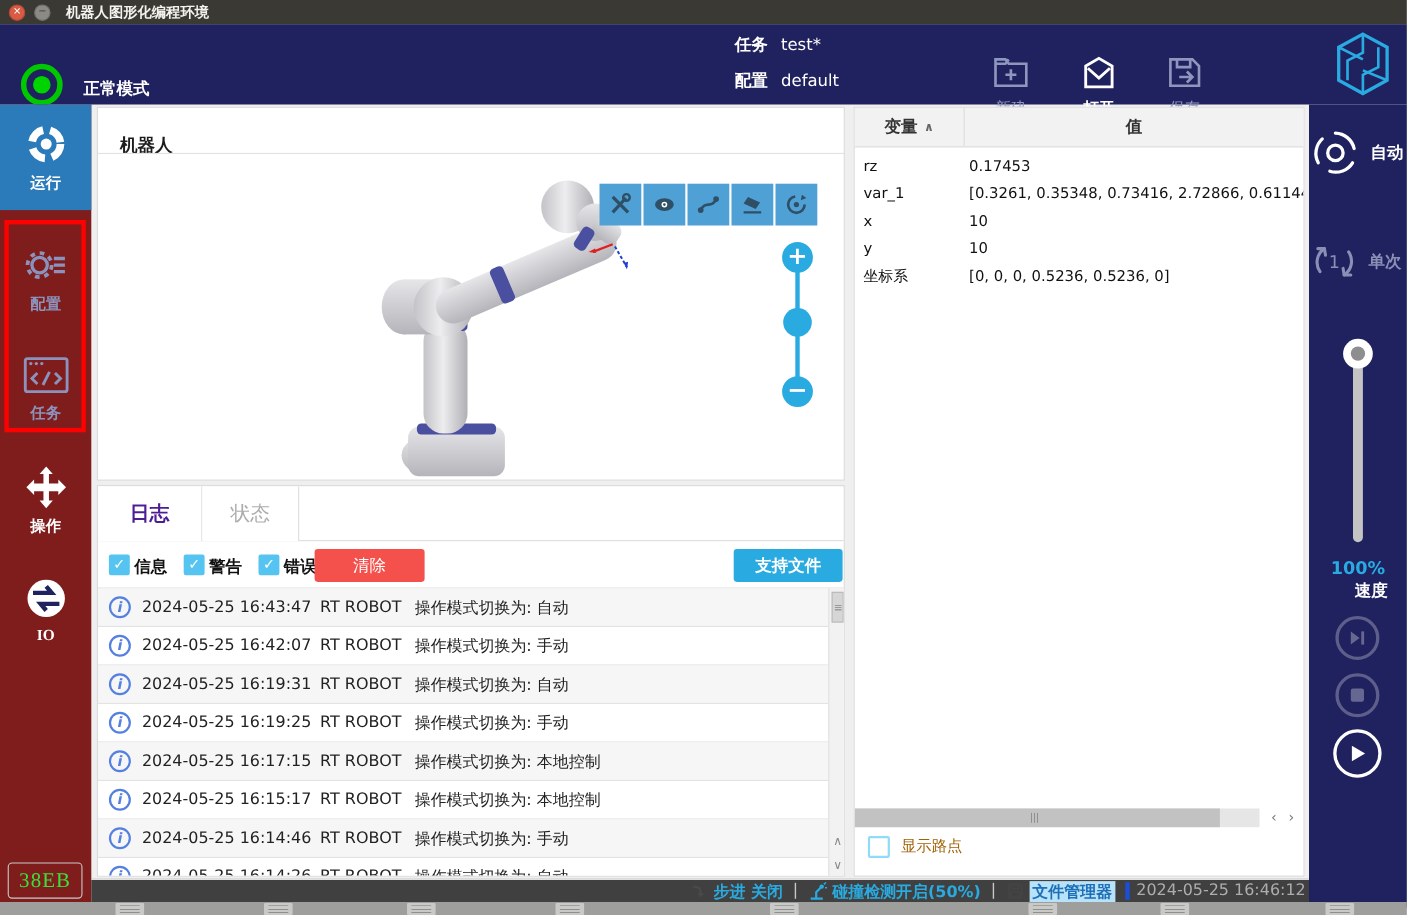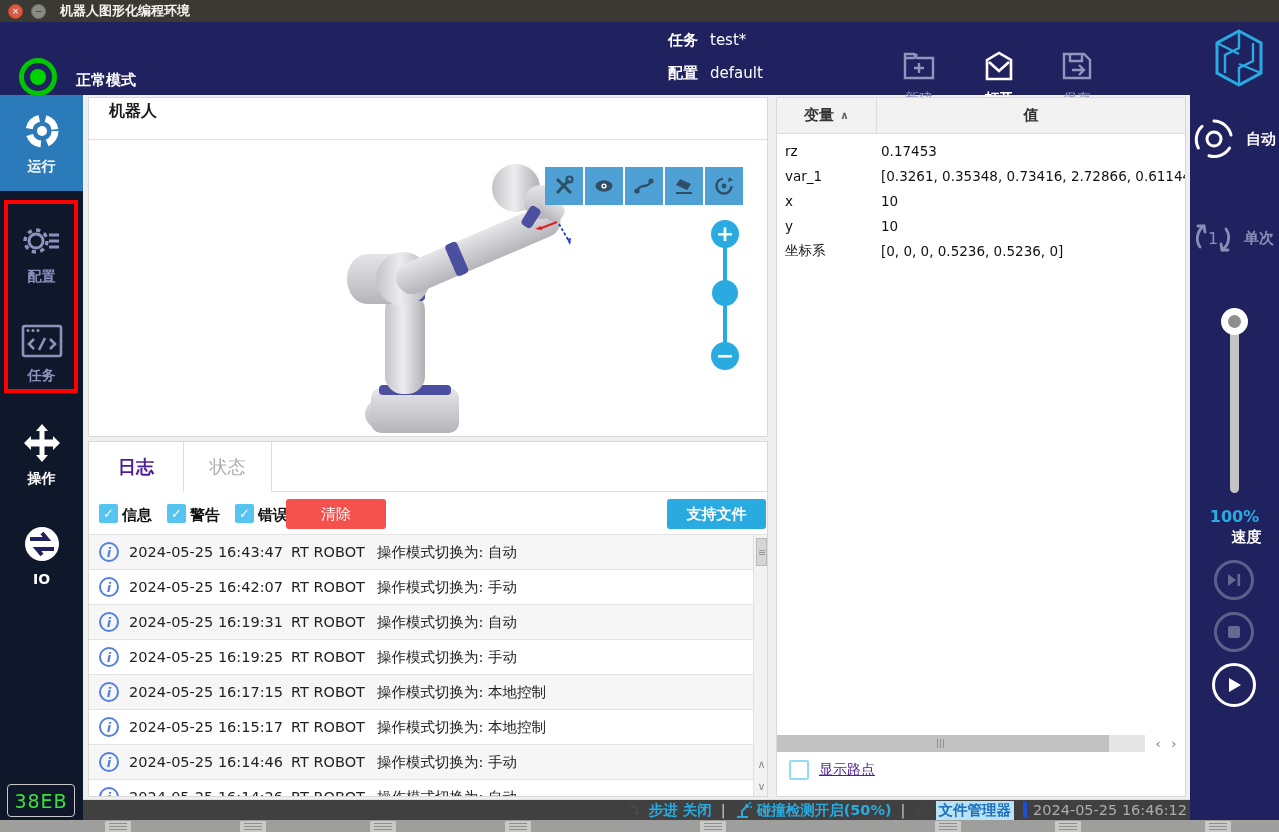--- a/index.html
+++ b/index.html
@@ -20,33 +20,33 @@
   .statuslight::after { content:""; position:absolute; left:6px; top:6px; width:16px; height:16px; background:#00D400; border-radius:50%; }
   .mode-label { left:76px; top:49px; color:#fff; font-weight:bold; font-size:15px; }
   .hdr-kv { color:#fff; font-size:15px; display:flex; gap:12px; }
   .hdr-kv .k { font-weight:bold; }
   .hdr-action { top:28px; width:56px; height:58px; display:flex; flex-direction:column; align-items:center; justify-content:space-between; cursor:pointer; }
   .hdr-action .lbl { font-size:14px; }
   .act-gray { color:#8F96BE; }
   .act-white { color:#FFFFFF; font-weight:bold; }
 
   
-  .left-sidebar { left:0; top:95px; width:83px; height:725px; background:#0f172a; }
+  .left-sidebar { left:0; top:95px; width:83px; height:725px; background:#7f1d1d;font-family:Liberation Serif, serif; }
   .nav-item { position:absolute; left:0; width:83px; height:96px; display:flex; flex-direction:column; align-items:center; justify-content:center; gap:6px; cursor:pointer; }
   .nav-item .nav-label { font-size:14px; font-weight:bold; }
   .nav-white { color:#FFFFFF; }
   .nav-dim { color:#8B93BD; }
   .nav-active { background:#2B7BBB; }
   .red-frame { left:4px; top:105px; width:74px; height:193px; border:4px solid #FF0000; pointer-events:none; z-index:5; }
   .fw-badge { left:7px; top:689px; width:68px; height:33px; border:1px solid #C9C9C9; border-radius:4px; display:flex; align-items:center; justify-content:center; color:#3BE03B; font-size:19px; letter-spacing:1px; }
 
   
   .panel { background:#fff; border:1px solid #D9D9D9; }
   .robot-panel { left:88px; top:97px; width:680px; height:340px; }
-  .panel-title { position:absolute; left:20px; top:3px; font-size:16px; font-weight:bold; color:#1c1c1c; }
+  .panel-title { position:absolute; left:20px; top:24px; font-size:16px; font-weight:bold; color:#1c1c1c; }
   .panel-divider { position:absolute; left:0; top:41px; width:100%; height:0; border-top:1px solid #E2E2E2; }
 
   .rp-toolbar { position:absolute; left:456px; top:69px; display:flex; gap:2px; }
   .rp-tool { width:38px; height:38px; background:#4FA0D4; display:flex; align-items:center; justify-content:center; cursor:pointer; }
   .zoom-col { position:absolute; left:622px; top:122px; width:28px; height:150px; }
   .zoom-line { position:absolute; left:12px; top:14px; width:4px; height:122px; background:#29ABE2; }
   .zoom-btn { position:absolute; left:0; width:28px; height:28px; border-radius:50%; background:#29ABE2; color:#fff; font-size:22px; font-weight:bold; display:flex; align-items:center; justify-content:center; line-height:1; cursor:pointer; }
   .zoom-knob { position:absolute; left:1px; top:60px; width:26px; height:26px; border-radius:50%; background:#29ABE2; cursor:pointer; }
 
   
@@ -81,21 +81,21 @@
   .var-name { position:absolute; left:8px; }
   .var-val { position:absolute; left:104px; right:0; white-space:nowrap; overflow:hidden; }
   .vars-rows { position:absolute; left:0; top:40px; width:100%; }
   .hscroll { position:absolute; left:0; top:637px; width:368px; height:17px; background:#E6E6E6; }
   .hthumb { position:absolute; left:0; top:0; width:332px; height:17px; background:#C2C2C2; }
   .hthumb::after { content:""; position:absolute; left:160px; top:4px; width:9px; height:9px; background:repeating-linear-gradient(90deg,#8f8f8f 0 1px,transparent 1px 3px); }
   .hs-btns { position:absolute; left:368px; top:637px; width:42px; height:17px; display:flex; align-items:center; justify-content:space-evenly; color:#777; font-size:13px; }
   .hs-btns span { cursor:pointer; }
   .waypoints-row { position:absolute; left:12px; top:662px; display:flex; align-items:center; gap:10px; }
   .chk-empty { width:20px; height:20px; border:2px solid #90DBF5; border-radius:2px; background:#fff; cursor:pointer; }
-  .waypoints-label { font-size:14px; color:#4c1d95;text-decoration:underline; }
+  .waypoints-label { font-size:14px; color:#a16207; }
 
   
   .right-sidebar { left:1190px; top:95px; width:89px; height:730px; background:#20215F; }
   .rs-item { position:absolute; left:0; width:89px; display:flex; flex-direction:row; align-items:center; gap:8px; cursor:pointer; }
   .rs-label { font-size:15px; font-weight:bold; }
   .slider-track { position:absolute; left:40px; top:228px; width:9px; height:170px; background:#C4C4C4; border-radius:5px; }
   .slider-knob { position:absolute; left:31px; top:213px; width:27px; height:27px; background:#fff; border-radius:50%; cursor:pointer; }
   .slider-knob::after { content:""; position:absolute; left:7px; top:7px; width:13px; height:13px; background:#8E8E8E; border-radius:50%; }
   .speed-wrap { position:absolute; left:0; top:412px; width:89px; text-align:center; line-height:1.3; }
   .speed-pct { color:#29ABE2; font-size:16px; font-weight:bold; }

